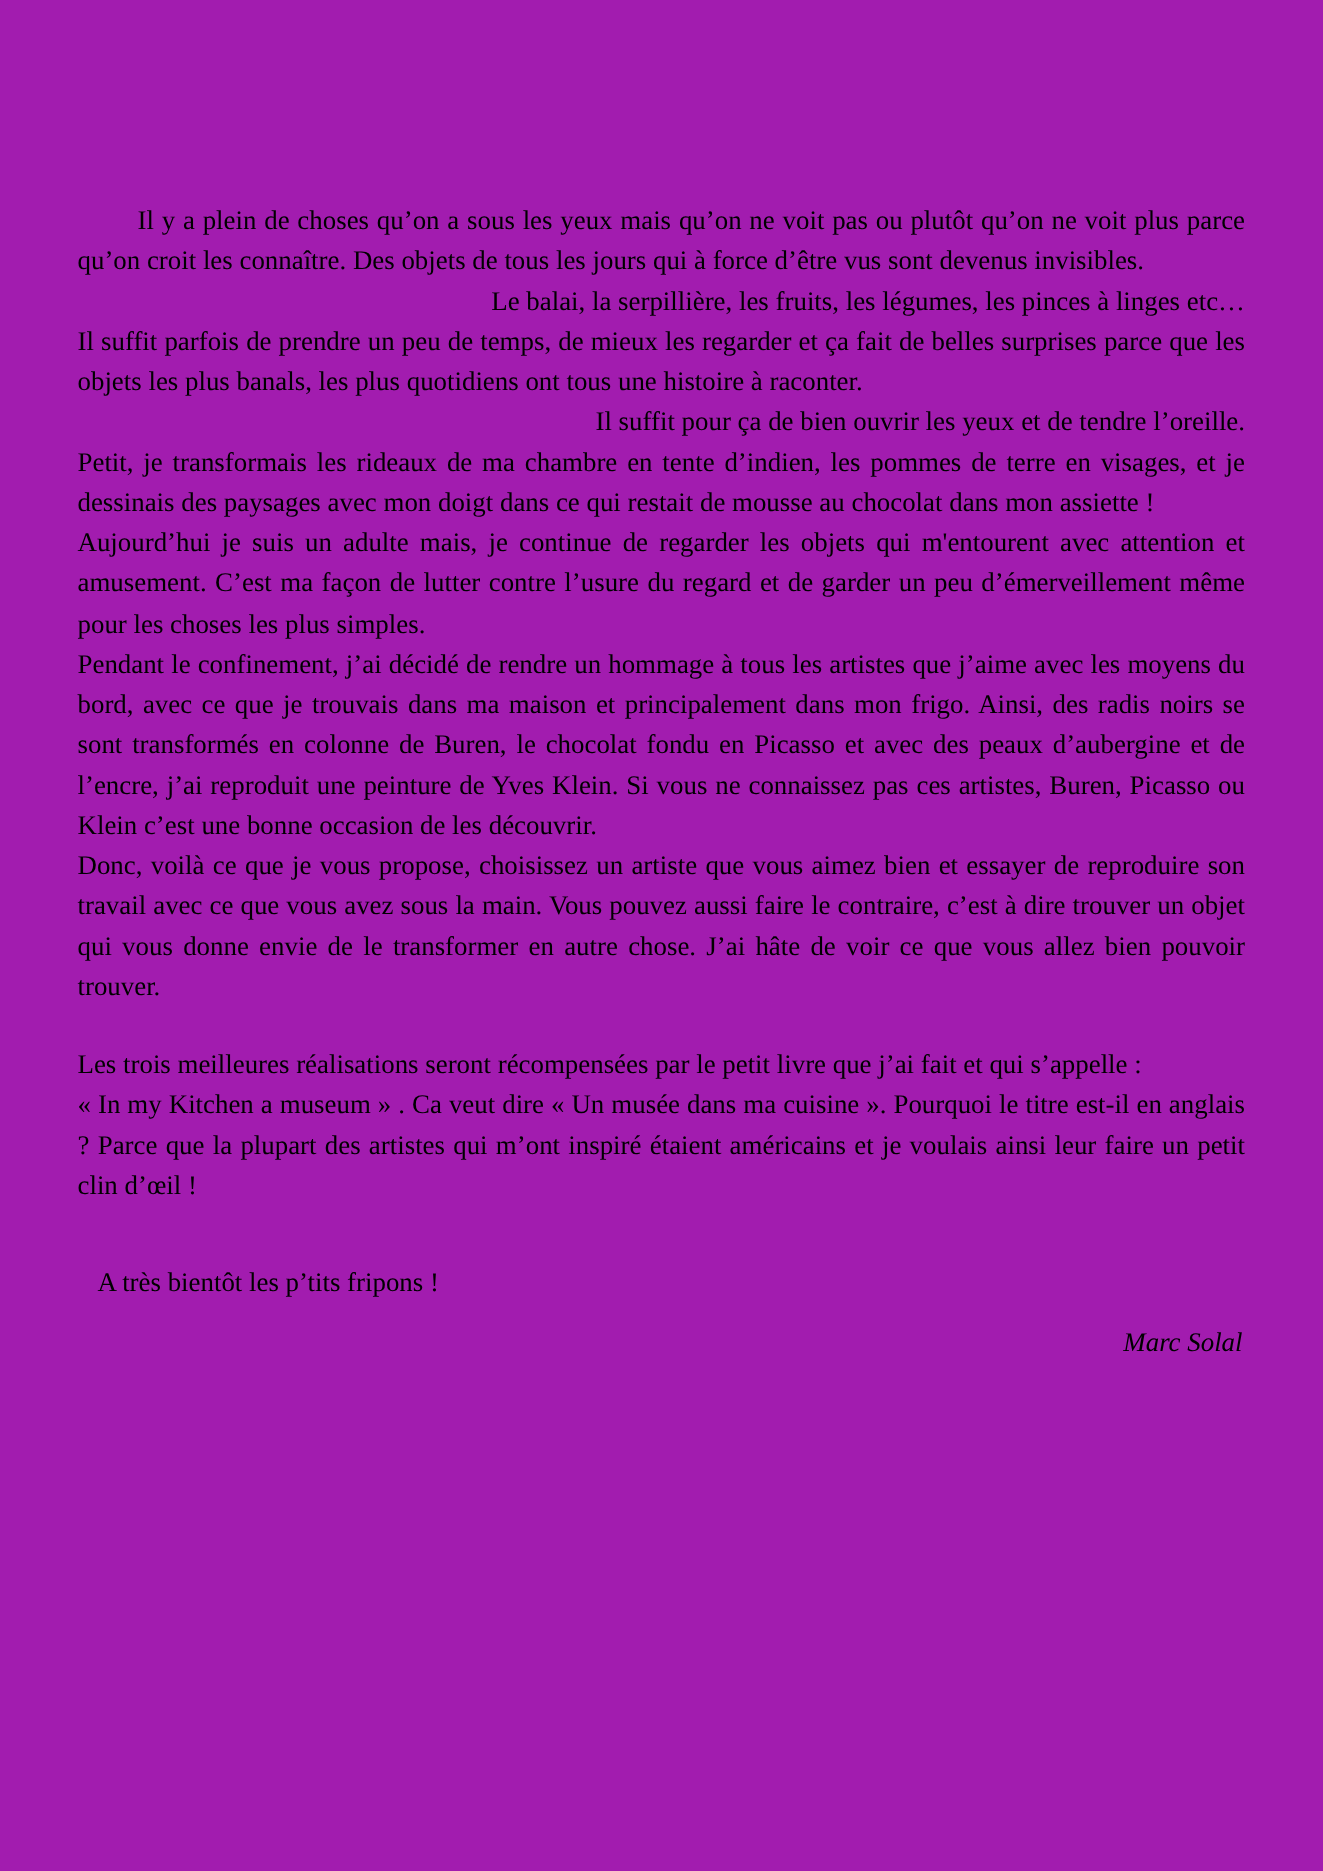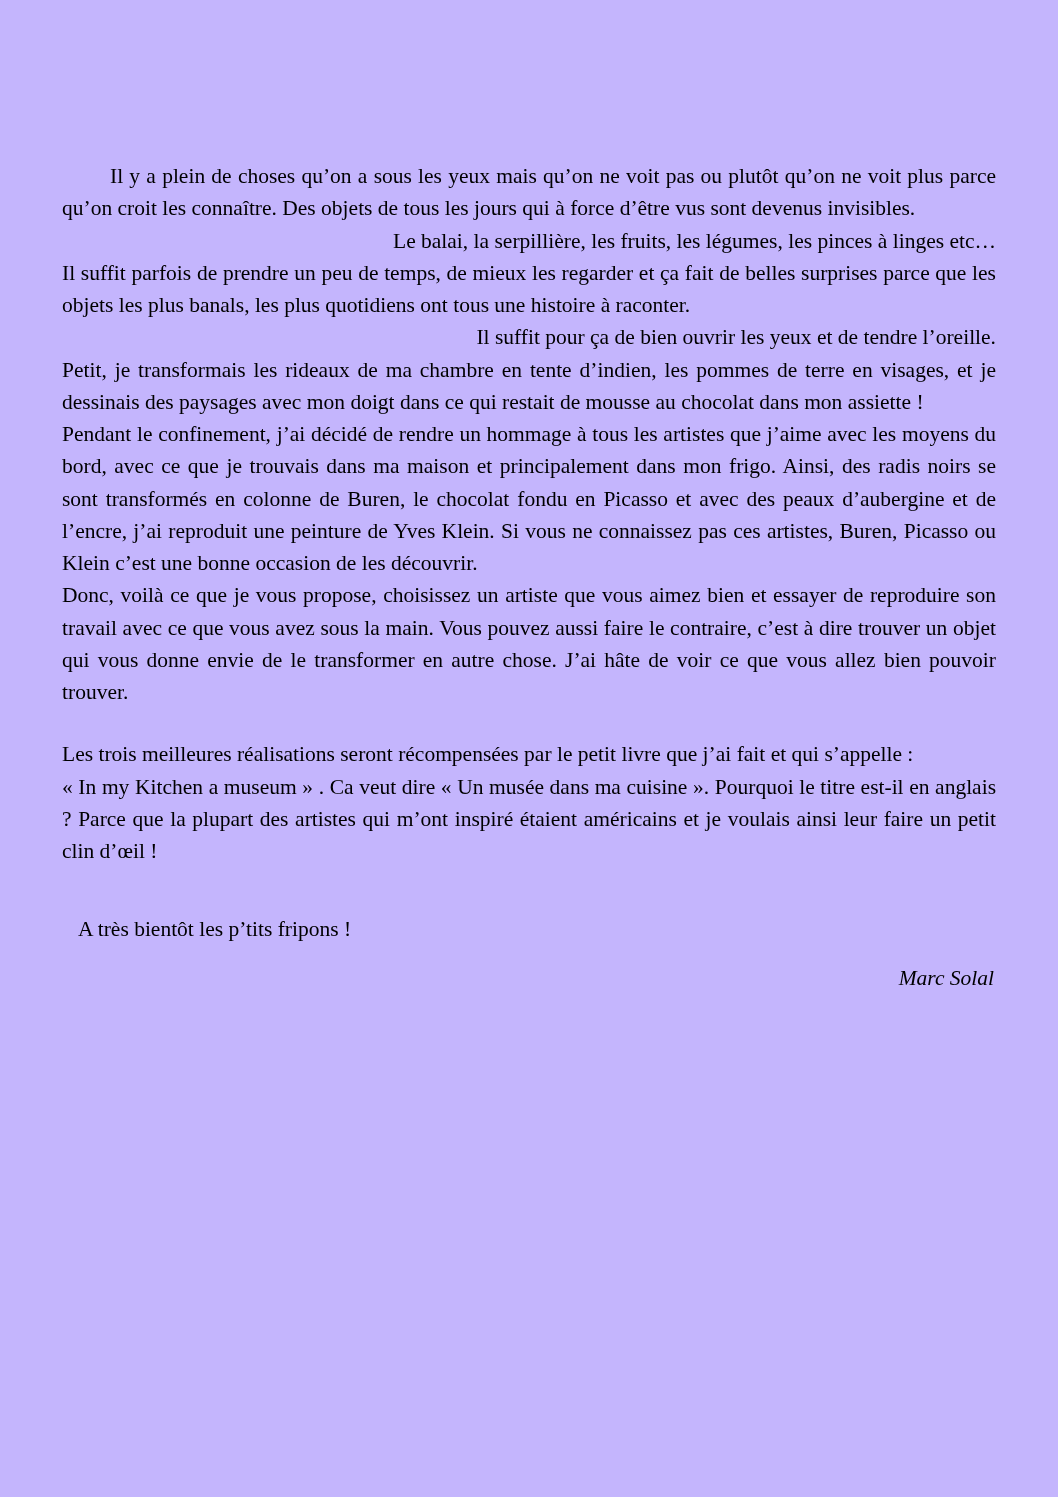--- a/index.html
+++ b/index.html
@@ -11,21 +11,21 @@
     width: 1058px;
     height: 1497px;
     font-family: "Liberation Serif", serif;
     color: #000000;
     overflow: hidden;
   }
   .page {
     position: relative;
     width: 1058px;
     height: 1497px;
-    background: #c4b5fd;
+    background: #a21caf;
     box-sizing: border-box;
     padding: 160px 62px 0 62px;
   }
   .doc-body {
     font-size: 21.5px;
     line-height: 1.50;
     text-align: justify;
     text-justify: inter-word;
   }
   p.para {
@@ -56,20 +56,21 @@
 <body>
 
 <div class="page">
   <div class="doc-body">
 
     <p class="para indent">Il y a plein de choses qu’on a sous les yeux mais qu’on ne voit pas ou plutôt qu’on ne voit plus parce qu’on croit les connaître. Des objets de tous les jours qui à force d’être vus sont devenus invisibles.</p>
     <p class="para loose">Le balai, la serpillière, les fruits, les légumes, les pinces à linges etc…</p>
     <p class="para">Il suffit parfois de prendre un peu de temps, de mieux les regarder et ça fait de belles surprises parce que les objets les plus banals, les plus quotidiens ont tous une histoire à raconter.</p>
     <p class="para loose">Il suffit pour ça de bien ouvrir les yeux et de tendre l’oreille.</p>
     <p class="para">Petit, je transformais les rideaux de ma chambre en tente d’indien, les pommes de terre en visages, et je dessinais des paysages avec mon doigt dans ce qui restait de mousse au chocolat dans mon assiette !</p>
+    <p class="para">Aujourd’hui je suis un adulte mais, je continue de regarder les objets qui m'entourent avec attention et amusement. C’est ma façon de lutter contre l’usure du regard et de garder un peu d’émerveillement même pour les choses les plus simples.</p>
     <p class="para">Pendant le confinement, j’ai décidé de rendre un hommage à tous les artistes que j’aime avec les moyens du bord, avec ce que je trouvais dans ma maison et principalement dans mon frigo. Ainsi, des radis noirs se sont transformés en colonne de Buren, le chocolat fondu en Picasso et avec des peaux d’aubergine et de l’encre, j’ai reproduit une peinture de Yves Klein. Si vous ne connaissez pas ces artistes, Buren, Picasso ou Klein c’est une bonne occasion de les découvrir.</p>
     <p class="para">Donc, voilà ce que je vous propose, choisissez un artiste que vous aimez bien et essayer de reproduire son travail avec ce que vous avez sous la main. Vous pouvez aussi faire le contraire, c’est à dire trouver un objet qui vous donne envie de le transformer en autre chose. J’ai hâte de voir ce que vous allez bien pouvoir trouver.</p>
 
     <div class="spacer-para"></div>
 
     <p class="para">Les trois meilleures réalisations seront récompensées par le petit livre que j’ai fait et qui s’appelle :</p>
     <p class="para">« In my Kitchen a museum »  . Ca veut dire « Un musée dans ma cuisine ». Pourquoi le titre est-il en anglais ? Parce que la plupart des artistes qui m’ont inspiré étaient américains et je voulais ainsi leur faire un petit clin d’œil !</p>
 
     <div class="spacer-para"></div>
 

